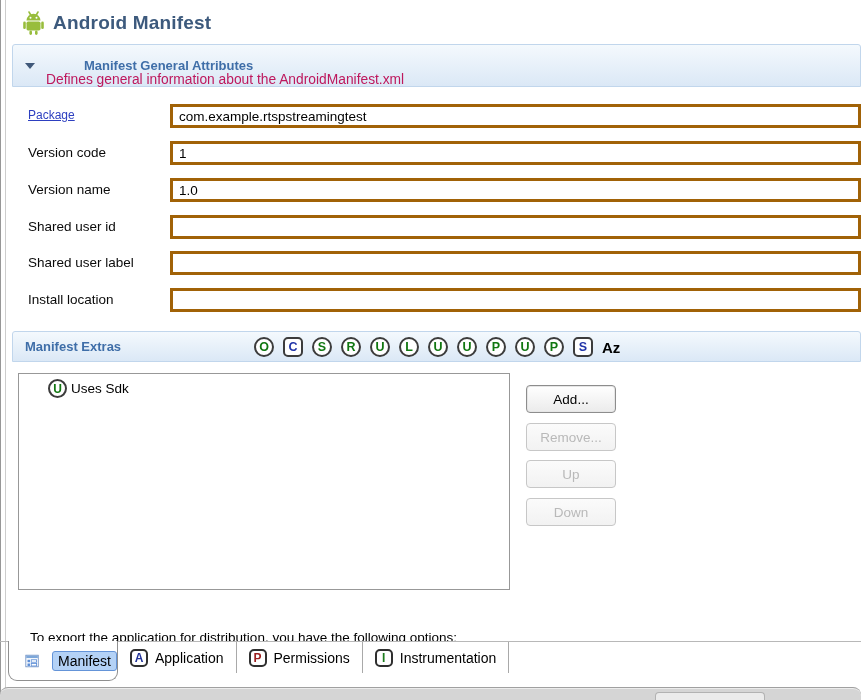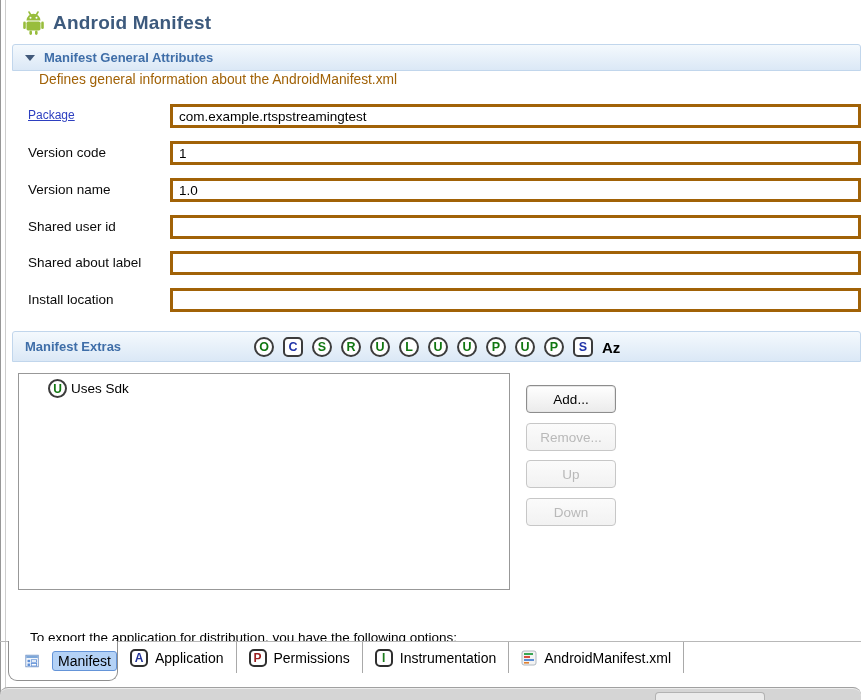--- a/index.html
+++ b/index.html
@@ -21,21 +21,21 @@
   
   .secbar{position:absolute;left:12px;width:849px;height:27px;box-sizing:border-box;
     background:linear-gradient(#f4f9fd,#dbe8f6);
     border:1px solid #c1d6ec;border-radius:3px 3px 0 0;
     display:flex;align-items:center;}
   .secbar .tri{width:0;height:0;border-left:5px solid transparent;border-right:5px solid transparent;
     border-top:6px solid #41597a;margin:0 9px 0 12px;}
   .secbar .sectitle{font-size:13px;font-weight:bold;color:#3f6ea8;}
   .secbar.noarrow .sectitle{margin-left:12px;}
 
-  .desc{position:absolute;left:39px;top:72px;font-size:13.8px;color:#a16207;}
+  .desc{position:absolute;left:46px;top:72px;font-size:13.8px;color:#be185d;}
 
   
   .flabel{position:absolute;left:28px;font-size:13.5px;color:#0a0a0a;}
   a.flink{position:absolute;left:28px;font-size:12px;color:#2d3fc0;text-decoration:underline;cursor:pointer;}
   input.field{position:absolute;left:170px;width:691px;height:24px;box-sizing:border-box;
     border:3px solid #a16207;background:#fff;color:#000;font-size:13.5px;
     font-family:"Liberation Sans",sans-serif;padding:0 6px;outline:none;}
 
   
   .icrow{position:absolute;left:254px;top:337px;display:flex;gap:9px;align-items:center;height:20px;}
@@ -98,39 +98,39 @@
     <circle cx="10.5" cy="8.7" r="1" fill="#ffffff"></circle>
     <circle cx="16.5" cy="8.7" r="1" fill="#ffffff"></circle>
     <rect x="6.5" y="12.6" width="14" height="8.8" rx="1.6" fill="#98bd3c"></rect>
     <rect x="3.2" y="12.6" width="2.6" height="7.4" rx="1.3" fill="#98bd3c"></rect>
     <rect x="21.2" y="12.6" width="2.6" height="7.4" rx="1.3" fill="#98bd3c"></rect>
     <rect x="9.4" y="21.6" width="2.6" height="4.3" rx="1.3" fill="#98bd3c"></rect>
     <rect x="15" y="21.6" width="2.6" height="4.3" rx="1.3" fill="#98bd3c"></rect>
   </svg>
   <div class="hdr-title">Android Manifest</div>
 
-  <div class="secbar" style="top:44px;height:27px;">
+  <div class="secbar" style="top:44px;height:43px;gap:40px;">
     <span class="tri"></span>
     <span class="sectitle">Manifest General Attributes</span>
   </div>
   <div class="desc">Defines general information about the AndroidManifest.xml</div>
 
   <a class="flink" style="top:108px;">Package</a>
   <input class="field" style="top: 104px;" value="com.example.rtspstreamingtest">
 
   <span class="flabel" style="top:145px;">Version code</span>
   <input class="field" style="top: 141px;" value="1">
 
   <span class="flabel" style="top:182px;">Version name</span>
   <input class="field" style="top: 178px;" value="1.0">
 
   <span class="flabel" style="top:219px;">Shared user id</span>
   <input class="field" style="top: 215px;" value="">
 
-  <span class="flabel" style="top:255px;">Shared about label</span>
+  <span class="flabel" style="top:255px;">Shared user label</span>
   <input class="field" style="top: 251px;" value="">
 
   <span class="flabel" style="top:292px;">Install location</span>
   <input class="field" style="top: 288px;" value="">
 
   <div class="secbar noarrow" style="top:331px;height:31px;">
     <span class="sectitle">Manifest Extras</span>
   </div>
   <div class="icrow">
     <span class="ic">O</span>
@@ -183,28 +183,18 @@
       <span>Application</span>
     </div>
     <div class="tab">
       <span class="tabic red">P</span>
       <span>Permissions</span>
     </div>
     <div class="tab">
       <span class="tabic green">I</span>
       <span>Instrumentation</span>
     </div>
-    <div class="tab">
-      <svg width="16" height="16" viewBox="0 0 16 16">
-        <rect x="1" y="1" width="14" height="14" rx="2" fill="#f3f3f3" stroke="#b0b8c0"></rect>
-        <rect x="3" y="3" width="9" height="2" fill="#3aa655"></rect>
-        <rect x="3" y="6" width="6" height="2" fill="#d84f3f"></rect>
-        <rect x="3" y="9" width="10" height="2" fill="#5b8dd6"></rect>
-        <rect x="3" y="12" width="5" height="1.6" fill="#e08030"></rect>
-      </svg>
-      <span>AndroidManifest.xml</span>
-    </div>
   </div>
 
   <div class="band"></div>
   <div class="band-part"></div>
 
 </div>
 
 </body></html>

